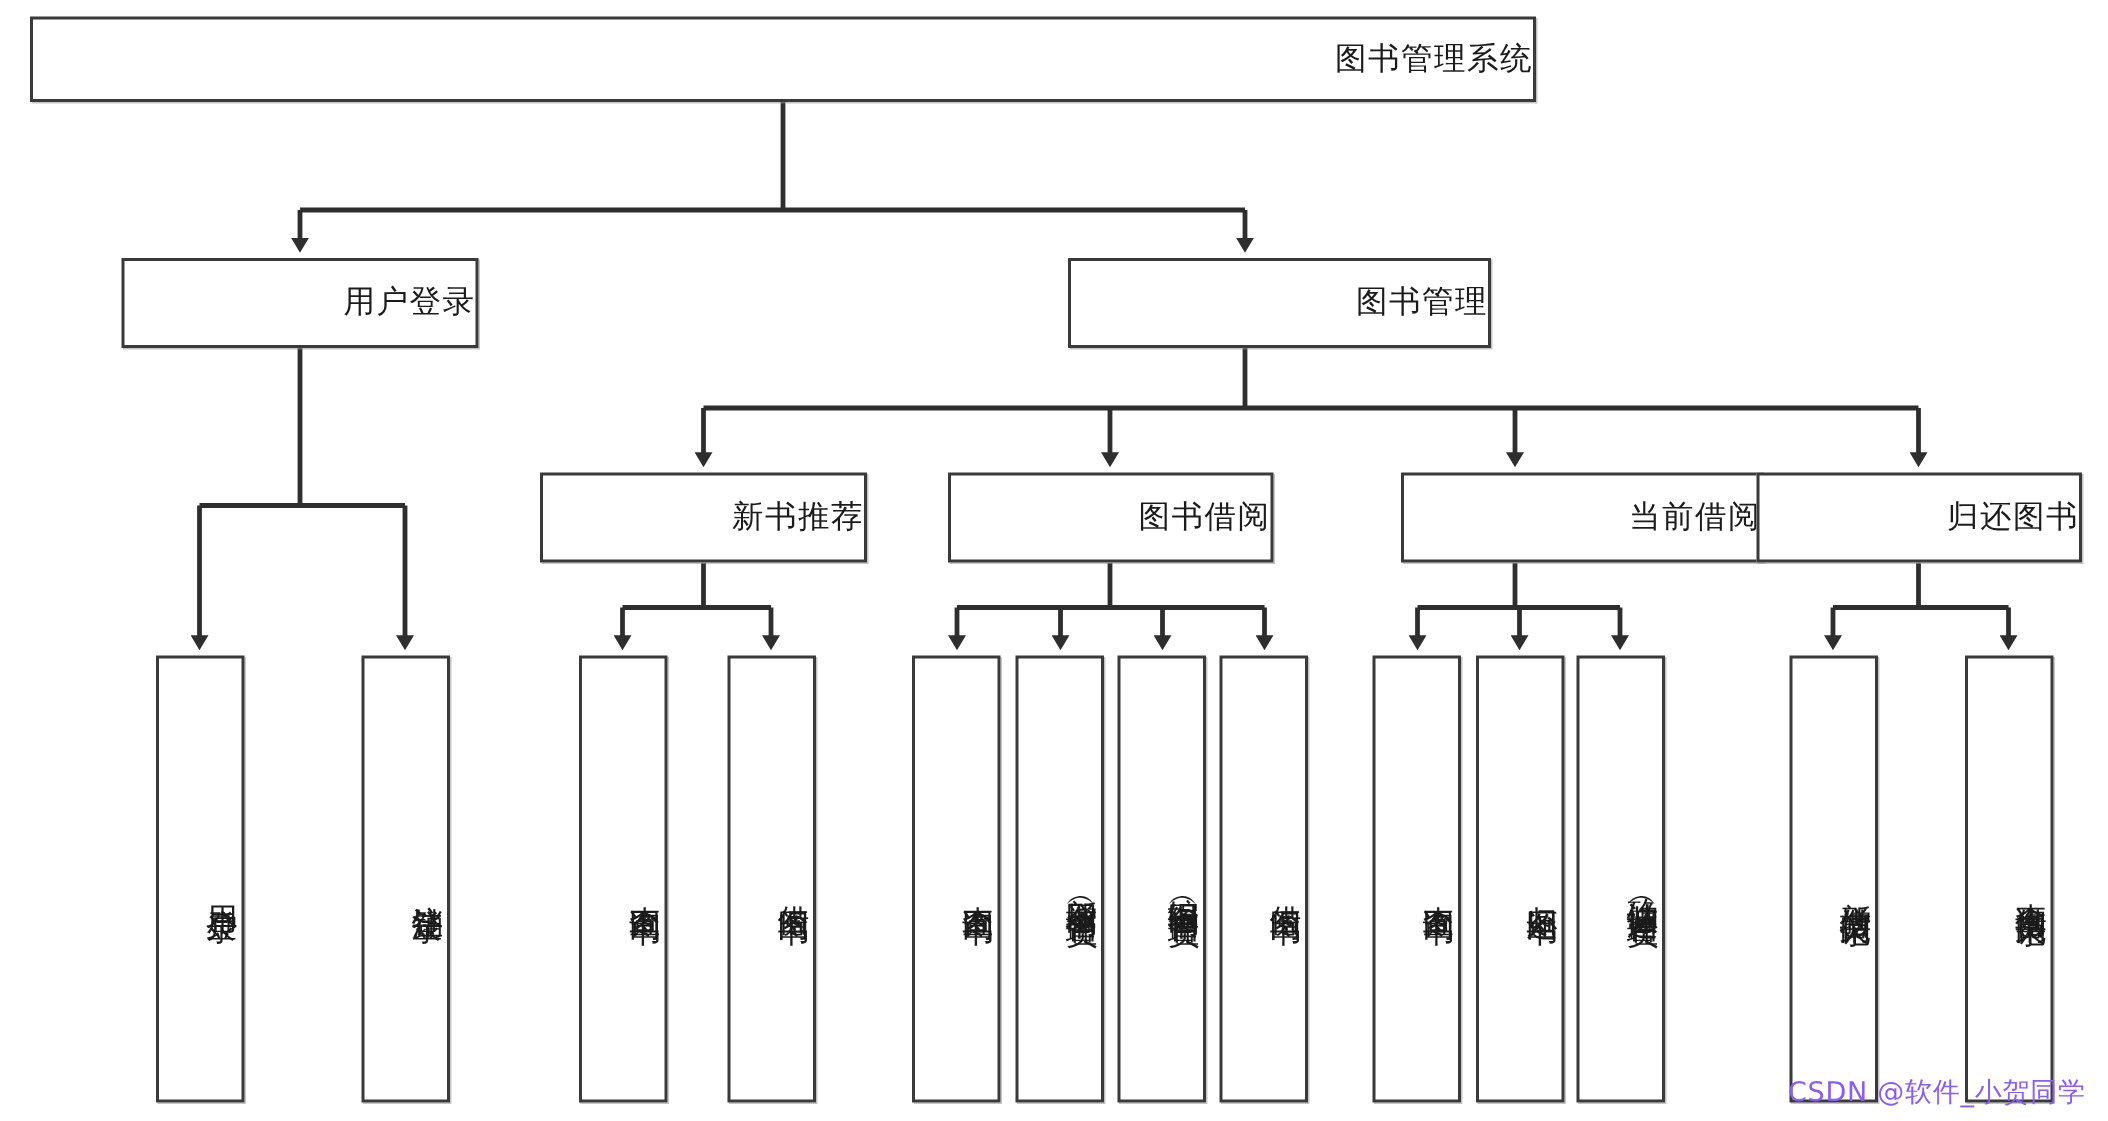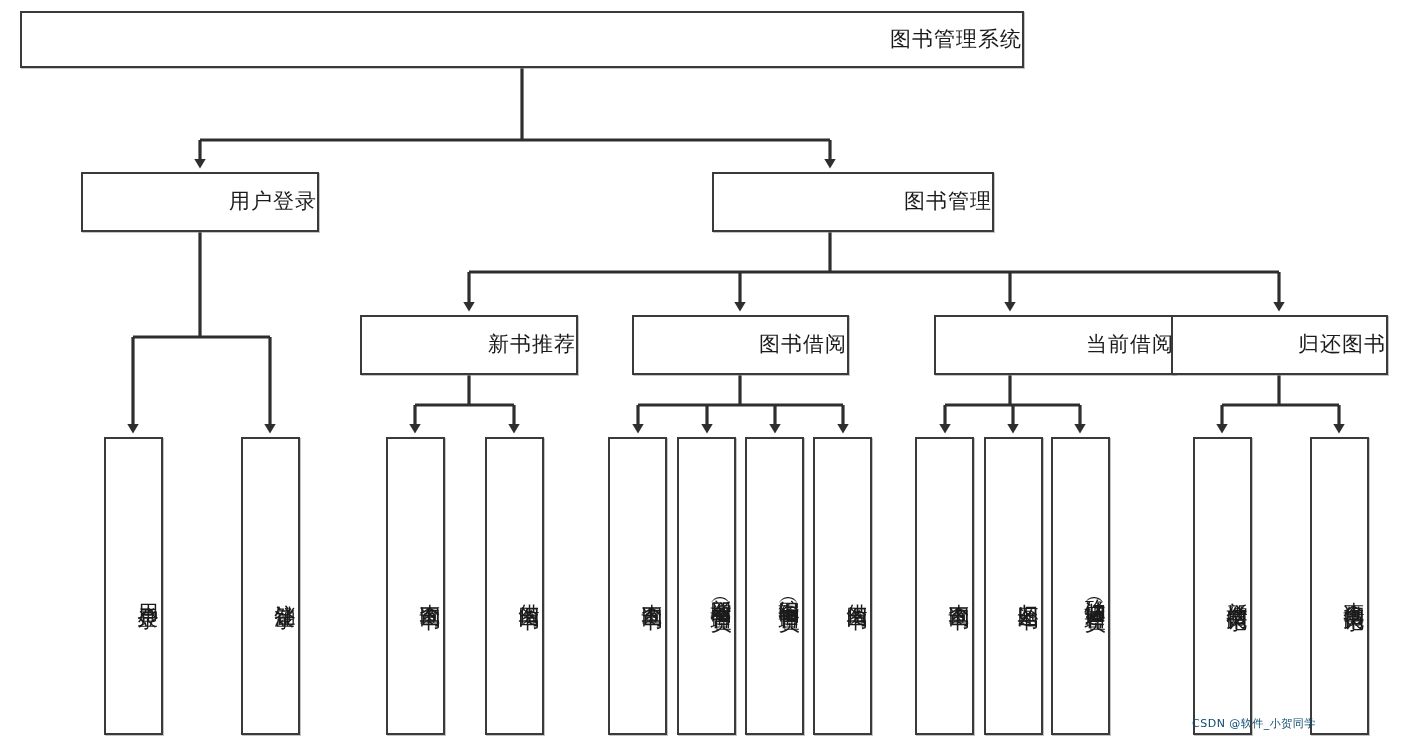--- a/index.html
+++ b/index.html
@@ -53,22 +53,22 @@
     align-items: flex-start;
     justify-content: center;
   }
   .node.v .vlabel {
     writing-mode: vertical-rl;
     text-orientation: upright;
     white-space: normal;
   }
   .watermark {
     position: absolute;
-    font-size: 11px;
-    color: #0c4a6e;
+    font-size: 18px;
+    color: #8b5cf6;
     letter-spacing: 0.5px;
     white-space: nowrap;
     user-select: none;
   }
 </style>
 </head>
 <body>
 
 <div id="canvas">
 

